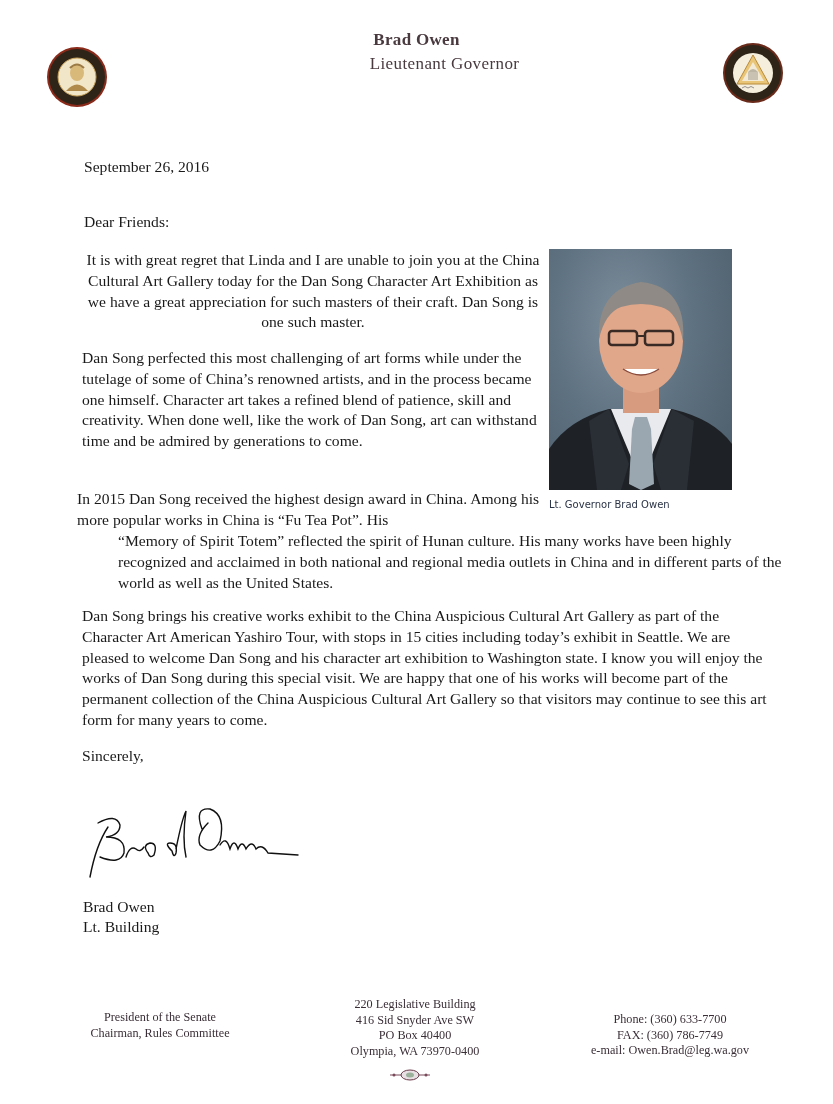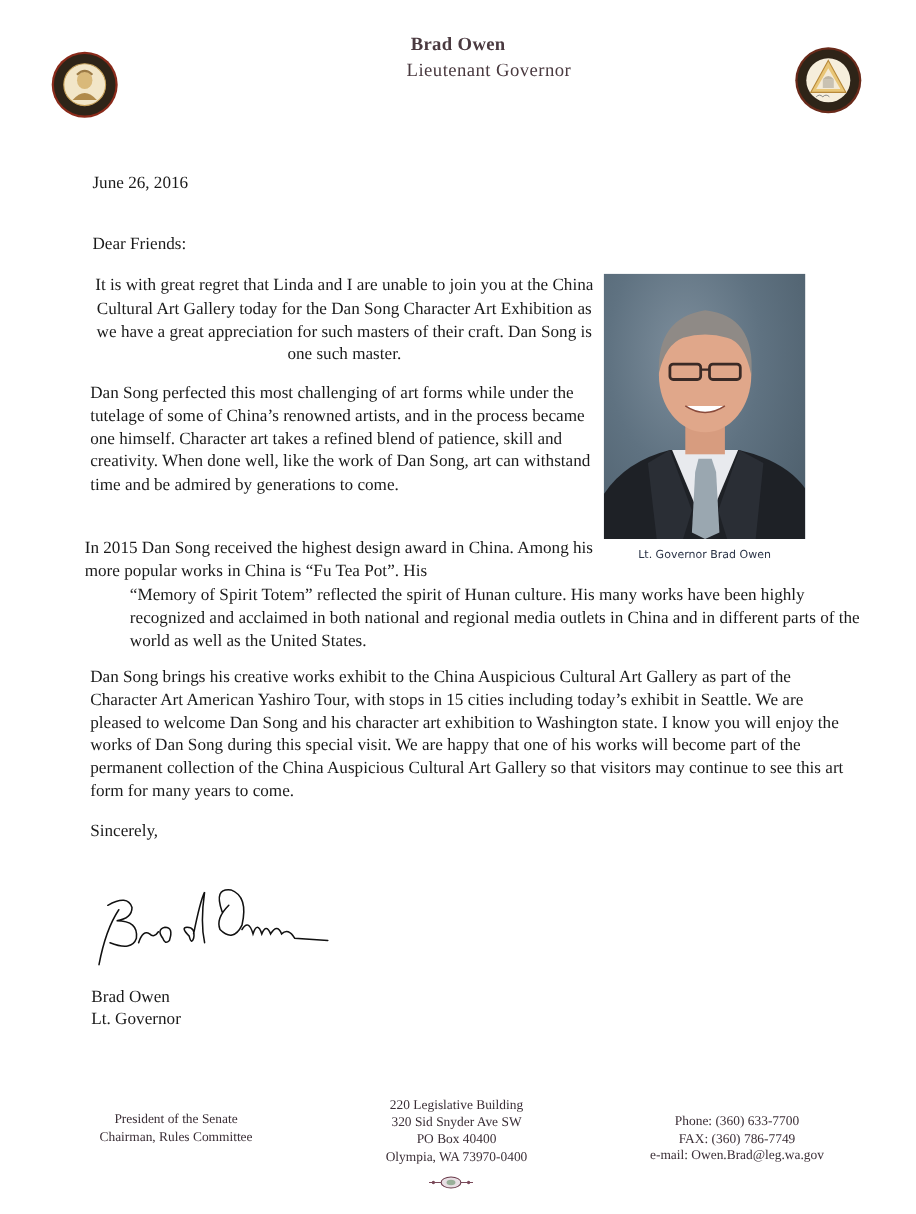--- a/index.html
+++ b/index.html
@@ -23,21 +23,21 @@
     .p3a { left: 77px; top: 489px; width: 465px; }
     .p3b { left: 82px; top: 531px; width: 680px; margin-left: 36px; }
     .p4 { left: 82px; top: 606px; width: 690px; }
     .closing { left: 82px; top: 746px; }
     .sig-name { left: 83px; top: 897px; }
     .sig-title { left: 83px; top: 917px; }
 
     
     .photo { left: 549px; top: 249px; width: 183px; height: 241px; overflow: hidden;
              background: radial-gradient(ellipse at 40% 30%, #7d8e9c 0%, #5f7281 45%, #4a5b68 100%); }
-    .caption { left: 549px; width: 183px; top: 499px; text-align: center; font-family: "DejaVu Sans", "Liberation Sans", sans-serif; font-size: 10px; color: #2a3346; }
+    .caption { left: 549px; width: 183px; top: 499px; font-family: "DejaVu Sans", "Liberation Sans", sans-serif; font-size: 10px; color: #2a3346; }
 
     .signature { left: 86px; top: 805px; width: 220px; height: 75px; }
 
     
     .foot { font-size: 12.2px; line-height: 15.5px; color: #3a2e36; text-align: center; font-family: Liberation Serif, serif; }
     .foot-left { left: 70px; width: 180px; top: 1010px; }
     .foot-mid { left: 325px; width: 180px; top: 997px; }
     .foot-right { left: 570px; width: 200px; top: 1012px; }
     .ornament { left: 388px; top: 1068px; width: 44px; height: 14px; }
   </style>
@@ -65,21 +65,21 @@
     <circle cx="31" cy="31" r="28" fill="#2e2418"></circle>
     <circle cx="31" cy="31" r="20" fill="#f6eedc"></circle>
     <polygon points="31,13 47,42 15,42" fill="#e9c677" stroke="#b8893a" stroke-width="1"></polygon>
     <polygon points="31,20 42,39 20,39" fill="#f3ead6"></polygon>
     <rect x="26" y="30" width="10" height="8" fill="#c9c2b2"></rect>
     <path d="M26 30 Q31 24 36 30 Z" fill="#bdb5a4"></path>
     <path d="M20 46 q3 -3 6 0 q3 -3 6 0" fill="none" stroke="#777" stroke-width="0.8"></path>
   </svg>
 </div>
 
-<div class="abs text date">June 26, 2016</div>
+<div class="abs text date">September 26, 2016</div>
 <div class="abs text salutation">Dear Friends:</div>
 
 <div class="abs text p1">It is with great regret that Linda and I are unable to join you at the China Cultural Art Gallery today for the Dan Song Character Art Exhibition as we have a great appreciation for such masters of their craft. Dan Song is one such master.</div>
 <div class="abs text p2">Dan Song perfected this most challenging of art forms while under the tutelage of some of China’s renowned artists, and in the process became one himself. Character art takes a refined blend of patience, skill and creativity. When done well, like the work of Dan Song, art can withstand time and be admired by generations to come.</div>
 <div class="abs text p3a">In 2015 Dan Song received the highest design award in China. Among his more popular works in China is “Fu Tea Pot”. His</div>
 <div class="abs text p3b">“Memory of Spirit Totem” reflected the spirit of Hunan culture. His many works have been highly recognized and acclaimed in both national and regional media outlets in China and in different parts of the world as well as the United States.</div>
 <div class="abs text p4">Dan Song brings his creative works exhibit to the China Auspicious Cultural Art Gallery as part of the Character Art American Yashiro Tour, with stops in 15 cities including today’s exhibit in Seattle. We are pleased to welcome Dan Song and his character art exhibition to Washington state. I know you will enjoy the works of Dan Song during this special visit. We are happy that one of his works will become part of the permanent collection of the China Auspicious Cultural Art Gallery so that visitors may continue to see this art form for many years to come.</div>
 
 <div class="abs photo">
   <svg width="183" height="241" viewBox="0 0 183 241">
@@ -118,30 +118,30 @@
       <path d="M40 52 Q44 40 50 44 Q54 48 58 42"></path>
       <path d="M62 48 Q56 40 64 38 Q72 38 68 50 Q64 54 62 48"></path>
       <path d="M86 46 Q78 38 84 38 Q92 38 90 48 Q88 54 86 46 M90 44 Q96 14 100 6 Q96 34 100 52"></path>
       <path d="M116 24 Q108 2 124 4 Q140 10 134 36 Q126 52 114 40 Q110 30 122 18"></path>
       <path d="M134 40 Q140 30 144 44 Q148 32 152 44 Q156 34 160 44 Q166 34 170 44 Q176 38 182 48 L212 50"></path>
     </g>
   </svg>
 </div>
 
 <div class="abs text sig-name">Brad Owen</div>
-<div class="abs text sig-title">Lt. Governor</div>
+<div class="abs text sig-title">Lt. Building</div>
 
 <div class="abs foot foot-left">
   <div>President of the Senate</div>
   <div>Chairman, Rules Committee</div>
 </div>
 
 <div class="abs foot foot-mid">
   <div>220 Legislative Building</div>
-  <div>320 Sid Snyder Ave SW</div>
+  <div>416 Sid Snyder Ave SW</div>
   <div>PO Box 40400</div>
   <div>Olympia, WA 73970-0400</div>
 </div>
 
 <div class="abs foot foot-right">
   <div>Phone: (360) 633-7700</div>
   <div>FAX: (360) 786-7749</div>
   <div>e-mail: Owen.Brad@leg.wa.gov</div>
 </div>
 

